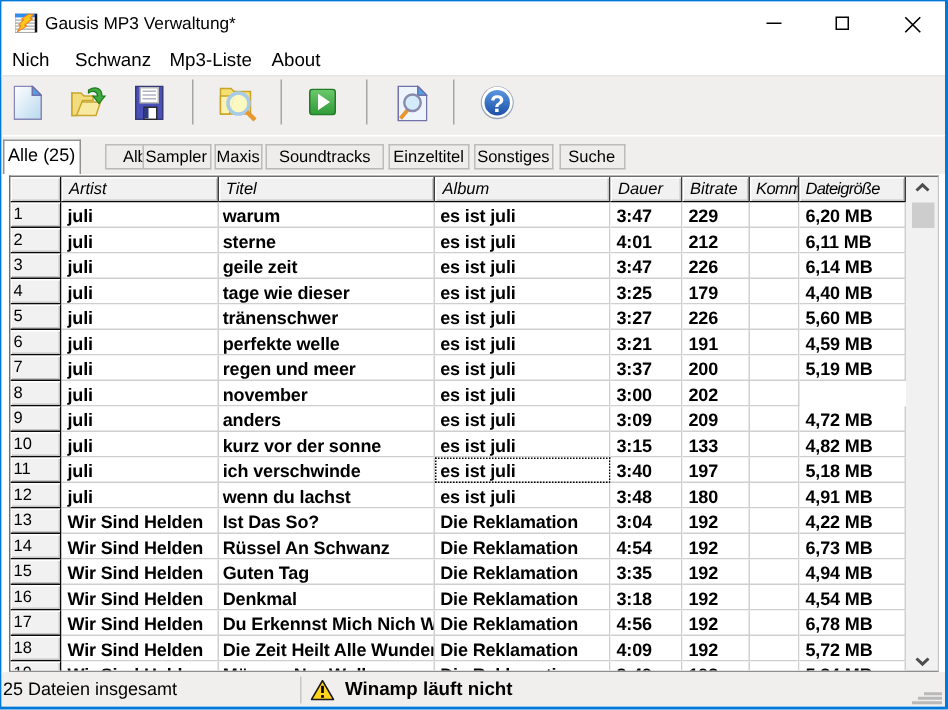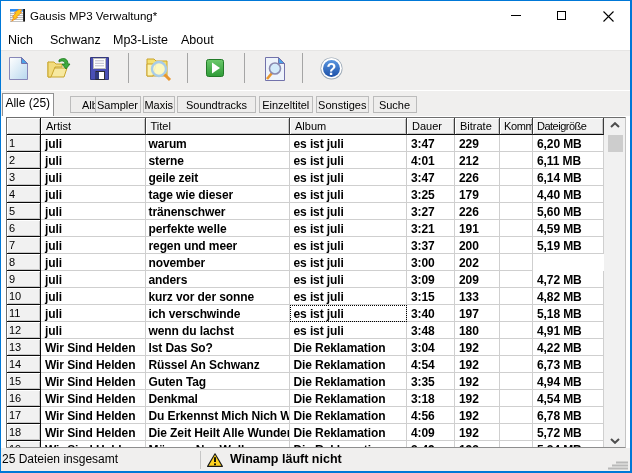--- a/index.html
+++ b/index.html
@@ -20,21 +20,21 @@
 .tabstrip { position:absolute; left:0; top:90px; width:630px; height:26px; background:#f0efee; }
 .tab { position:absolute; top:95px; height:17px; background:#eeedec; border:1px solid #bcbcbc; border-bottom:1px solid #b8b8b8;
   font-size:11px; line-height:16px; text-align:center; color:#000; overflow:hidden; }
 .tab-active { position:absolute; left:0.5px; top:92px; width:52.5px; height:24px; background:#fff;
   border:1px solid #919191; border-bottom:none; font-size:12px; line-height:18px; text-align:center; }
 
 .grid { position:absolute; left:5px; top:116px; width:620px; height:331px; border:1px solid #6e6e6e;
   border-right:1px solid #c4c4c4; border-bottom:1px solid #8e8e8e; background:#fff; overflow:hidden; }
 .ghead { position:absolute; left:0; top:0; width:597px; height:17px; }
 .hc { position:absolute; top:0; height:17px; background:#f1f1f1; border-right:1px solid #3c3c3c; border-bottom:1px solid #0a0a0a;
-  box-shadow:inset 1px 1px 0 #fff, inset -1px -1px 0 #c6c6c6; font-size:11px; line-height:16px; padding-left:5px; color:#000; overflow:hidden; white-space:nowrap; }
+  box-shadow:inset 1px 1px 0 #fff, inset -1px -1px 0 #c6c6c6; font-size:11px; line-height:16px; padding-left:5px; color:#000; overflow:hidden; white-space:nowrap;font-style:italic; }
 .row { position:absolute; left:0; width:597px; height:17px; }
 .rn { position:absolute; left:0; top:0; width:34px; height:17px; background:#f1f1f1; border-right:1px solid #0a0a0a;
   border-bottom:1px solid #0a0a0a; box-shadow:inset 1px 1px 0 #fff, inset -1px -1px 0 #c6c6c6; font-size:11px; line-height:17px; padding-left:2px; }
 .dc { position:absolute; top:0; height:17px; background:#fff; border-right:1px solid #cfcfcf; border-bottom:1px solid #cfcfcf;
   font-size:12px; font-weight:bold; line-height:18px; letter-spacing:-0.1px; padding-left:4px; overflow:hidden; white-space:nowrap; }
 .foc { outline:1px dotted #000; outline-offset:-1px; }
 
 .sbar { position:absolute; left:597px; top:0; width:22.5px; height:329px; background:#f1f1f1; }
 .sthumb { position:absolute; left:4px; top:16.5px; width:15px; height:17.5px; background:#cdcdcd; }
 

